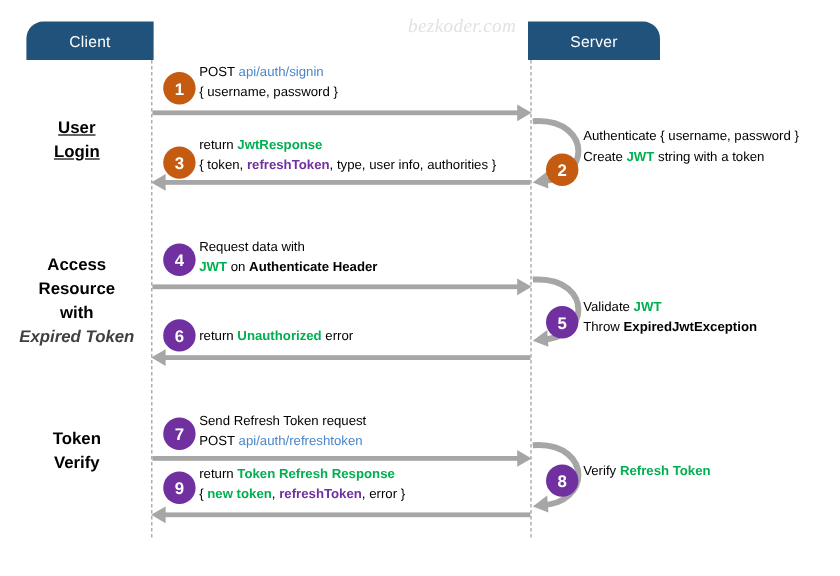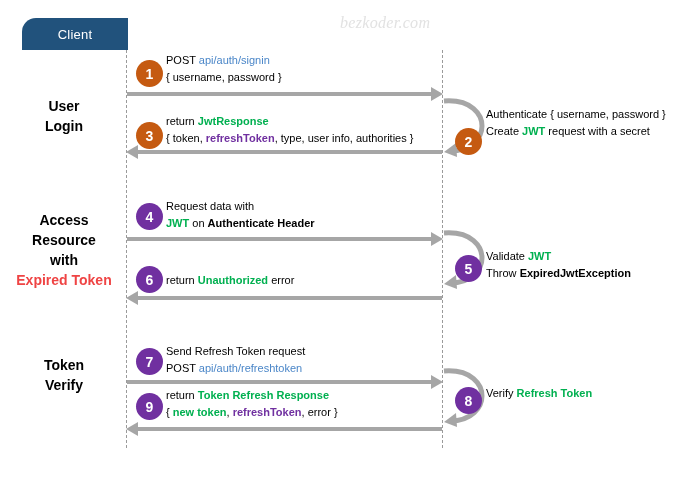--- a/index.html
+++ b/index.html
@@ -66,21 +66,21 @@
   .phase-label {
     position: absolute;
     left: 6px;
     width: 116px;
     text-align: center;
     font-size: 14px;
     font-weight: bold;
     color: #000000;
     line-height: 20px;
   }
-  .phase-label .accent { color: #ef4444; }
+  .phase-label .accent { color: #404040; font-style: italic; }
 
   
   .msg-arrow {
     position: absolute;
     height: 4px;
     background: #a6a6a6;
   }
   .msg-arrow::after {
     content: "";
     position: absolute;
@@ -136,28 +136,31 @@
   .c-bold  { font-weight: bold; color: #000; }
 </style>
 </head>
 <body>
 
 <div id="canvas">
 
   <div class="actor-box actor-client">
     <span>Client</span>
   </div>
+  <div class="actor-box actor-server">
+    <span>Server</span>
+  </div>
 
   <div class="lifeline lifeline-client"></div>
   <div class="lifeline lifeline-server"></div>
 
   <div class="watermark">bezkoder.com</div>
 
   <div id="phase-layer">
-      <div class="phase-label" style="top: 96px;">
+      <div class="phase-label" style="top: 96px; text-decoration: underline;">
         <div>User</div>
         <div>Login</div>
       </div>
       <div class="phase-label" style="top: 210px;">
         <div>Access</div>
         <div>Resource</div>
         <div>with</div>
         <div class="accent">Expired Token</div>
       </div>
       <div class="phase-label" style="top: 355px;">
@@ -174,21 +177,21 @@
       </div>
       <div class="self-loop" style="left: 442px; top: 95px;">
         <svg width="46" height="62" viewBox="0 0 46 62">
           <path d="M2,6 C30,4 40,20 40,31 C40,42 30,56 8,56" fill="none" stroke="#a6a6a6" stroke-width="5" stroke-linecap="butt"></path>
           <path d="M14,48 L2,57 L15,62 Z" fill="#a6a6a6"></path>
         </svg>
       </div>
       <div class="step-badge orange" style="left: 455px; top: 128px;">2</div>
       <div class="msg-text" style="left: 486px; top: 106px;">
         <span class="ln"><span>Authenticate { username, password }</span></span>
-        <span class="ln"><span>Create </span><span class="c-green">JWT</span><span> request with a secret</span></span>
+        <span class="ln"><span>Create </span><span class="c-green">JWT</span><span> string with a token</span></span>
       </div>
       <div class="msg-arrow to-left" style="left: 137px; width: 305px; top: 150px;"></div>
       <div class="step-badge orange" style="left: 136px; top: 122px;">3</div>
       <div class="msg-text" style="left: 166px; top: 113px;">
         <span class="ln"><span>return </span><span class="c-green">JwtResponse</span></span>
         <span class="ln"><span>{ token, </span><span class="c-purple">refreshToken</span><span>, type, user info, authorities }</span></span>
       </div>
       <div class="msg-arrow to-right" style="left: 127px; width: 305px; top: 237px;"></div>
       <div class="step-badge purple" style="left: 136px; top: 203px;">4</div>
       <div class="msg-text" style="left: 166px; top: 198px;">

